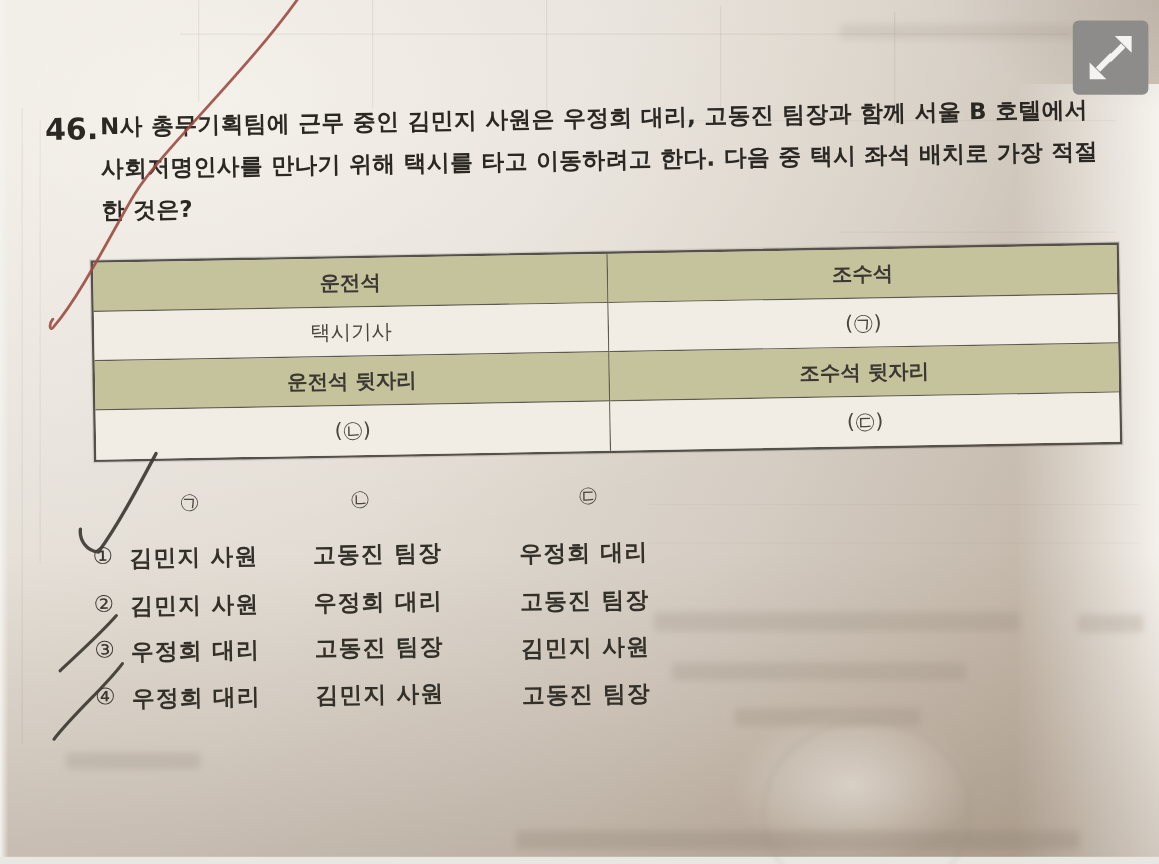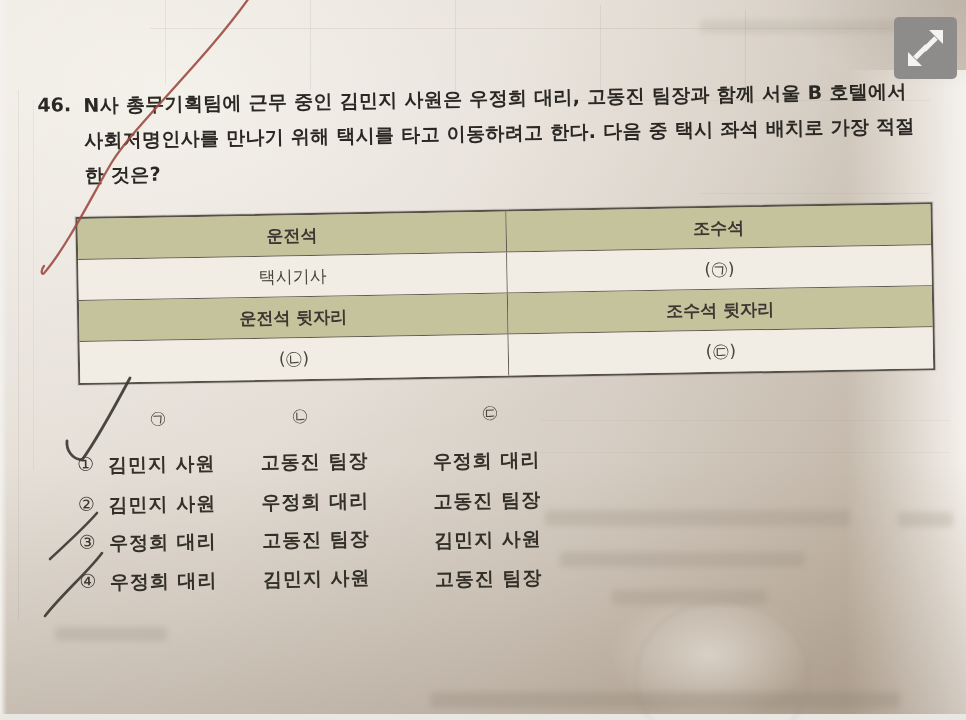--- a/index.html
+++ b/index.html
@@ -22,21 +22,21 @@
     background:radial-gradient(100% 100% at 100% 0%,rgba(120,108,96,0.18),rgba(120,108,96,0) 70%);}
   .sheen-blob{left:610px;top:590px;width:200px;height:130px;border-radius:50%;
     background:radial-gradient(closest-side,rgba(248,244,238,0.5),rgba(248,244,238,0));}
   
   .bleed-line{background:rgba(110,100,85,0.10);}
   .bleed-blob{background:#8d8274;opacity:0.22;filter:blur(3px);border-radius:3px;}
   .bleed-circle{left:635px;top:600px;width:170px;height:150px;border-radius:50%;
     border:2px solid rgba(150,138,120,0.18);filter:blur(2px);}
   
   #content{left:0;top:0;width:966px;height:720px;transform:rotate(-1deg);transform-origin:483px 360px;color:#2b2824;}
-  .qnum{left:42px;top:86px;font-size:19px;font-weight:700;}
+  .qnum{left:42px;top:86px;font-size:25px;font-weight:700;}
   .qline{left:88px;width:860px;font-size:19px;font-weight:700;letter-spacing:0.3px;white-space:nowrap;}
   
   #seating-table{left:78px;top:210px;width:853px;height:164px;border:2px solid #55514a;
     display:grid;grid-template-columns:50.3% 49.7%;grid-template-rows:1fr 1fr 1fr 1fr;
     box-shadow:0 0 0 1px rgba(85,81,74,0.15);}
   .cell{display:flex;align-items:center;justify-content:center;font-size:17px;
     border-right:1px solid #5e5a52;border-bottom:1px solid #5e5a52;color:#3b3833;}
   .cell:nth-child(2n){border-right:none;}
   .cell.last{border-bottom:none;}
   .row-green{background:#c5c39c;font-weight:600;}

